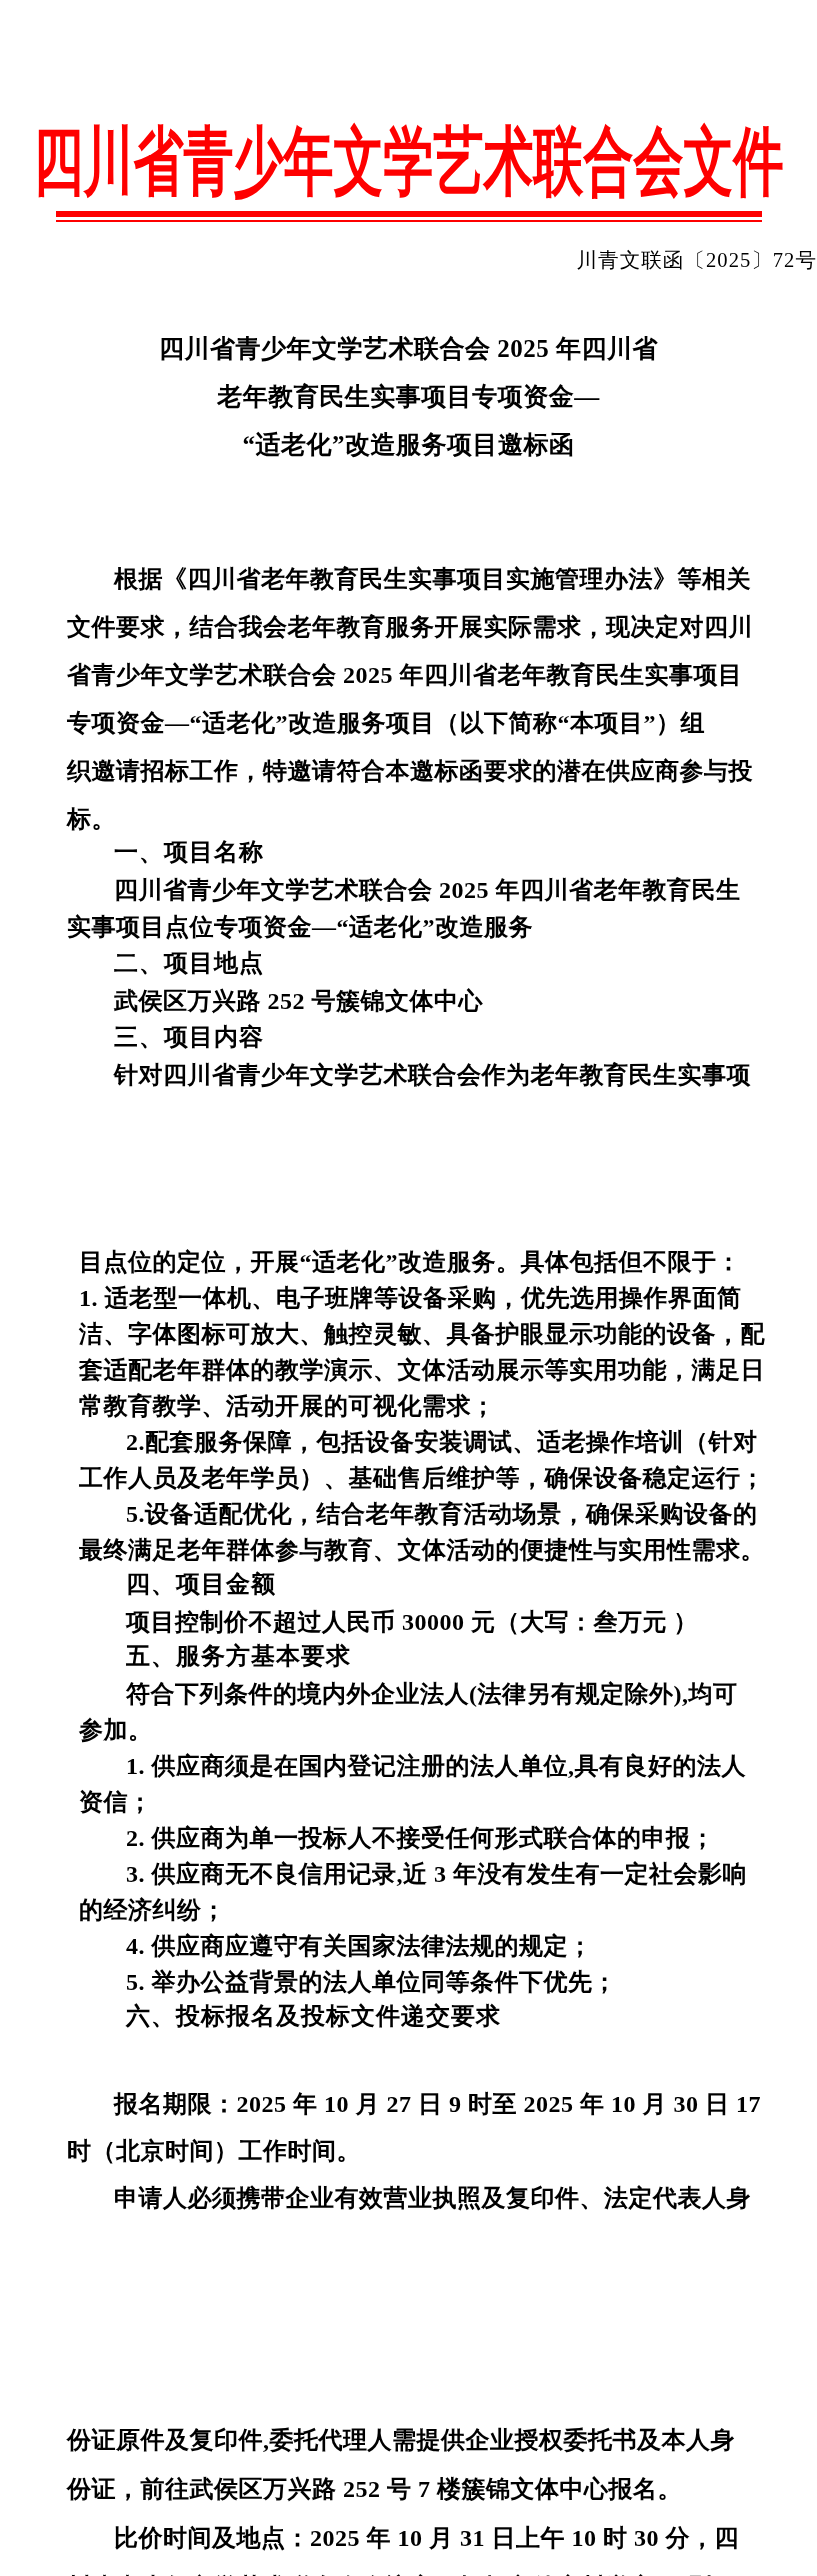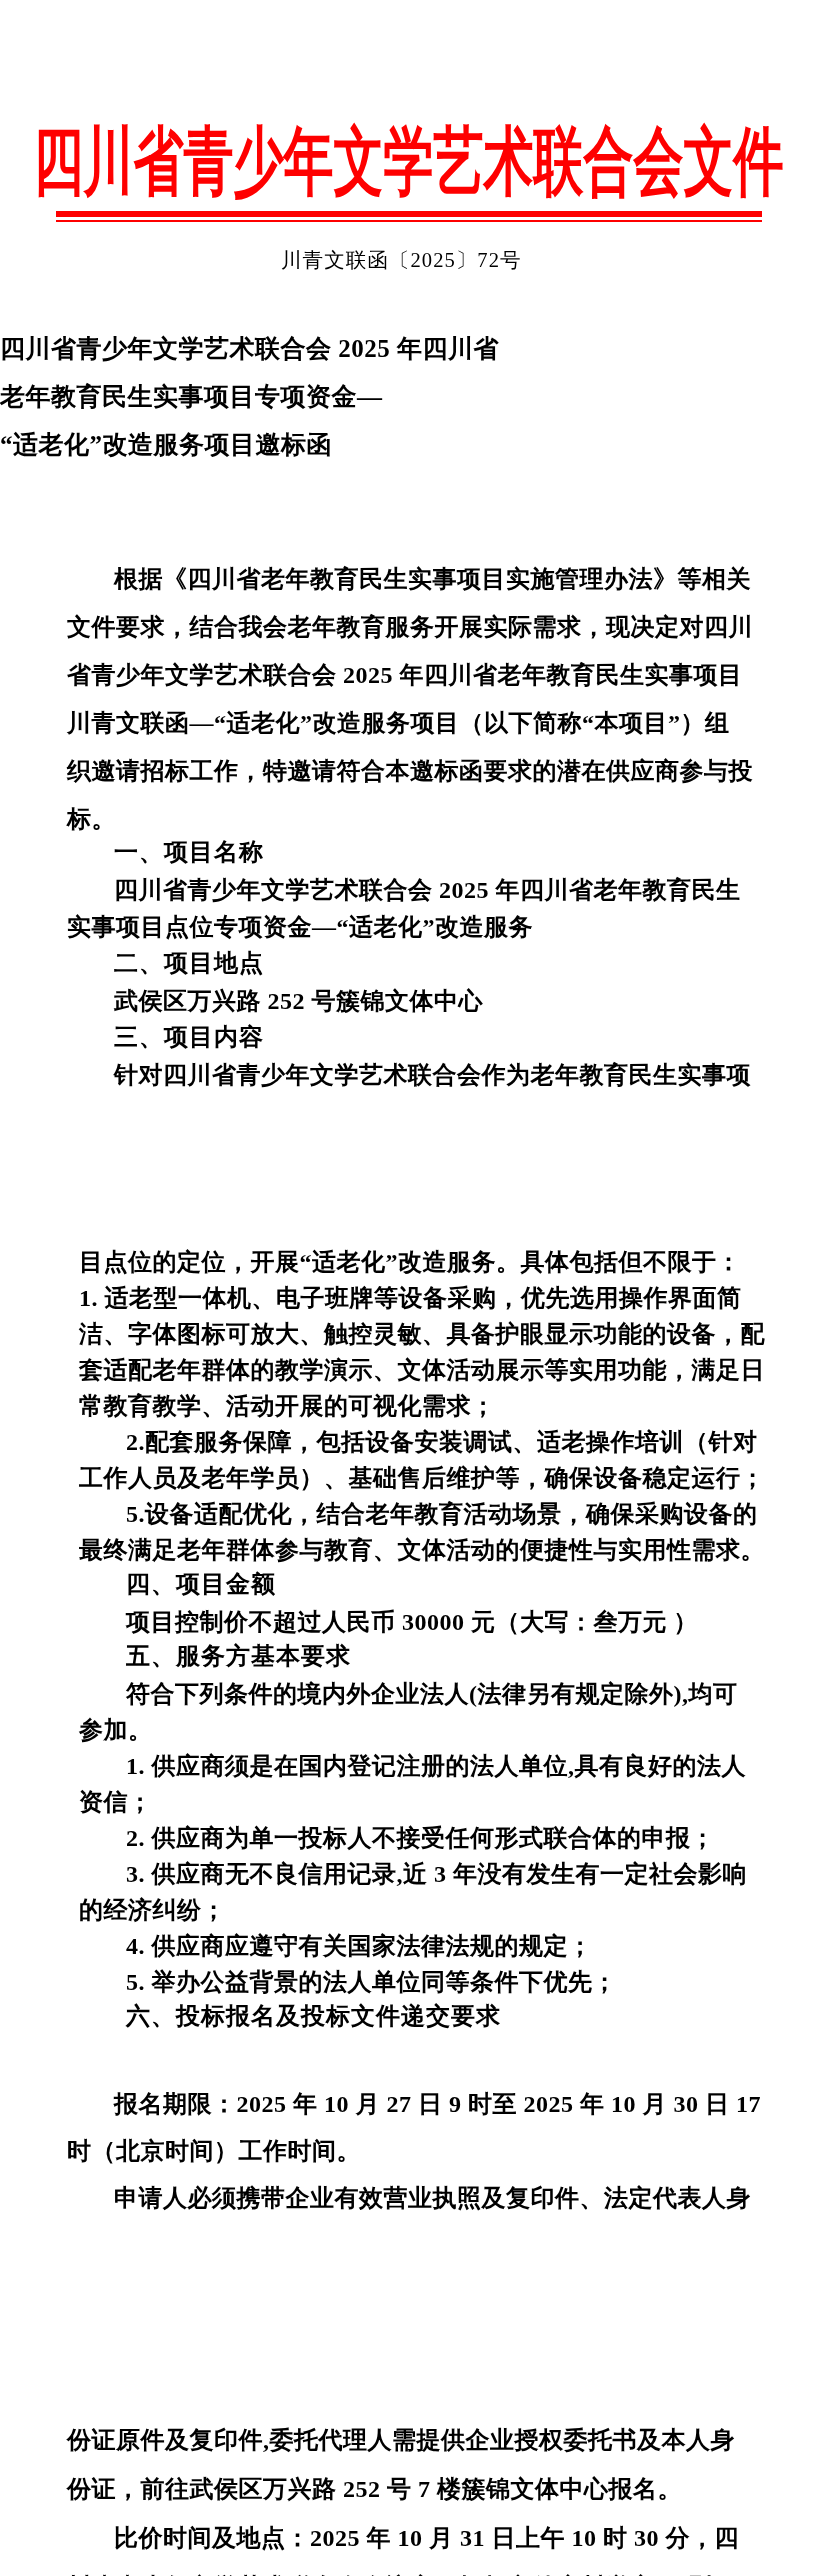--- a/index.html
+++ b/index.html
@@ -9,23 +9,23 @@
 
   
   .red-header{position:absolute;top:112px;left:0;width:100%;text-align:center;
       font-size:50px;font-weight:bold;color:#fe0000;white-space:nowrap;
       transform:scaleY(1.5);transform-origin:50% 0;}
   .red-rule{position:absolute;top:211px;left:56px;width:706px;}
   .red-rule .thick{height:6.2px;background:#fe0000;}
   .red-rule .thin{height:2.6px;background:#fe0000;margin-top:2.6px;}
 
   .doc-number{position:absolute;top:246px;left:0;width:100%;box-sizing:border-box;
-      padding-left:281px;text-align:left;font-size:20.6px;letter-spacing:1px;}
+      padding-left:281px;text-align:right;font-size:20.6px;letter-spacing:1px;}
 
-  .doc-title{position:absolute;top:325px;left:0;width:100%;
+  .doc-title{position:absolute;top:325px;left:0;width:100%;text-align:center;
       font-weight:bold;font-size:25px;letter-spacing:0.5px;}
   .doc-title .t-line{height:48px;line-height:48px;white-space:nowrap;}
 
   
   .body-sec{position:absolute;left:67px;width:688px;font-size:24px;letter-spacing:0.5px;}
   .line{height:var(--pitch);line-height:var(--pitch);white-space:pre;overflow:visible;font-weight:bold;}
   .line.pi{text-indent:47px;}
   .line.h{text-indent:47px;font-weight:bold;
       font-family:Liberation Mono, monospace;letter-spacing:1px;}
   .sec-p1a{top:555px;--pitch:48px;}
@@ -51,21 +51,21 @@
   <div class="doc-title">
     <div class="t-line">四川省青少年文学艺术联合会 2025 年四川省</div>
     <div class="t-line">老年教育民生实事项目专项资金—</div>
     <div class="t-line">“适老化”改造服务项目邀标函</div>
   </div>
 
   <section class="body-sec sec-p1a">
       <div class="line pi">根据《四川省老年教育民生实事项目实施管理办法》等相关</div>
       <div class="line p">文件要求，结合我会老年教育服务开展实际需求，现决定对四川</div>
       <div class="line p">省青少年文学艺术联合会 2025 年四川省老年教育民生实事项目</div>
-      <div class="line p">川青文联函—“适老化”改造服务项目（以下简称“本项目”）组</div>
+      <div class="line p">专项资金—“适老化”改造服务项目（以下简称“本项目”）组</div>
       <div class="line p">织邀请招标工作，特邀请符合本邀标函要求的潜在供应商参与投</div>
       <div class="line p">标。</div>
     </section>
   <section class="body-sec sec-p1b">
       <div class="line h">一、项目名称</div>
       <div class="line pi">四川省青少年文学艺术联合会 2025 年四川省老年教育民生</div>
       <div class="line p">实事项目点位专项资金—“适老化”改造服务</div>
       <div class="line h">二、项目地点</div>
       <div class="line pi">武侯区万兴路 252 号簇锦文体中心</div>
       <div class="line h">三、项目内容</div>

